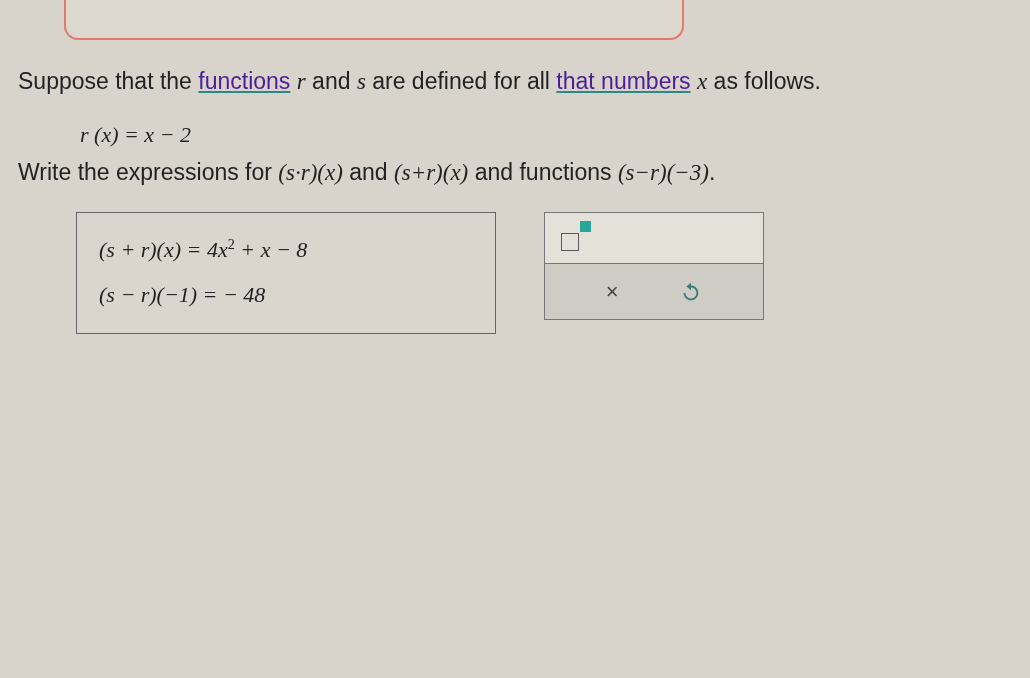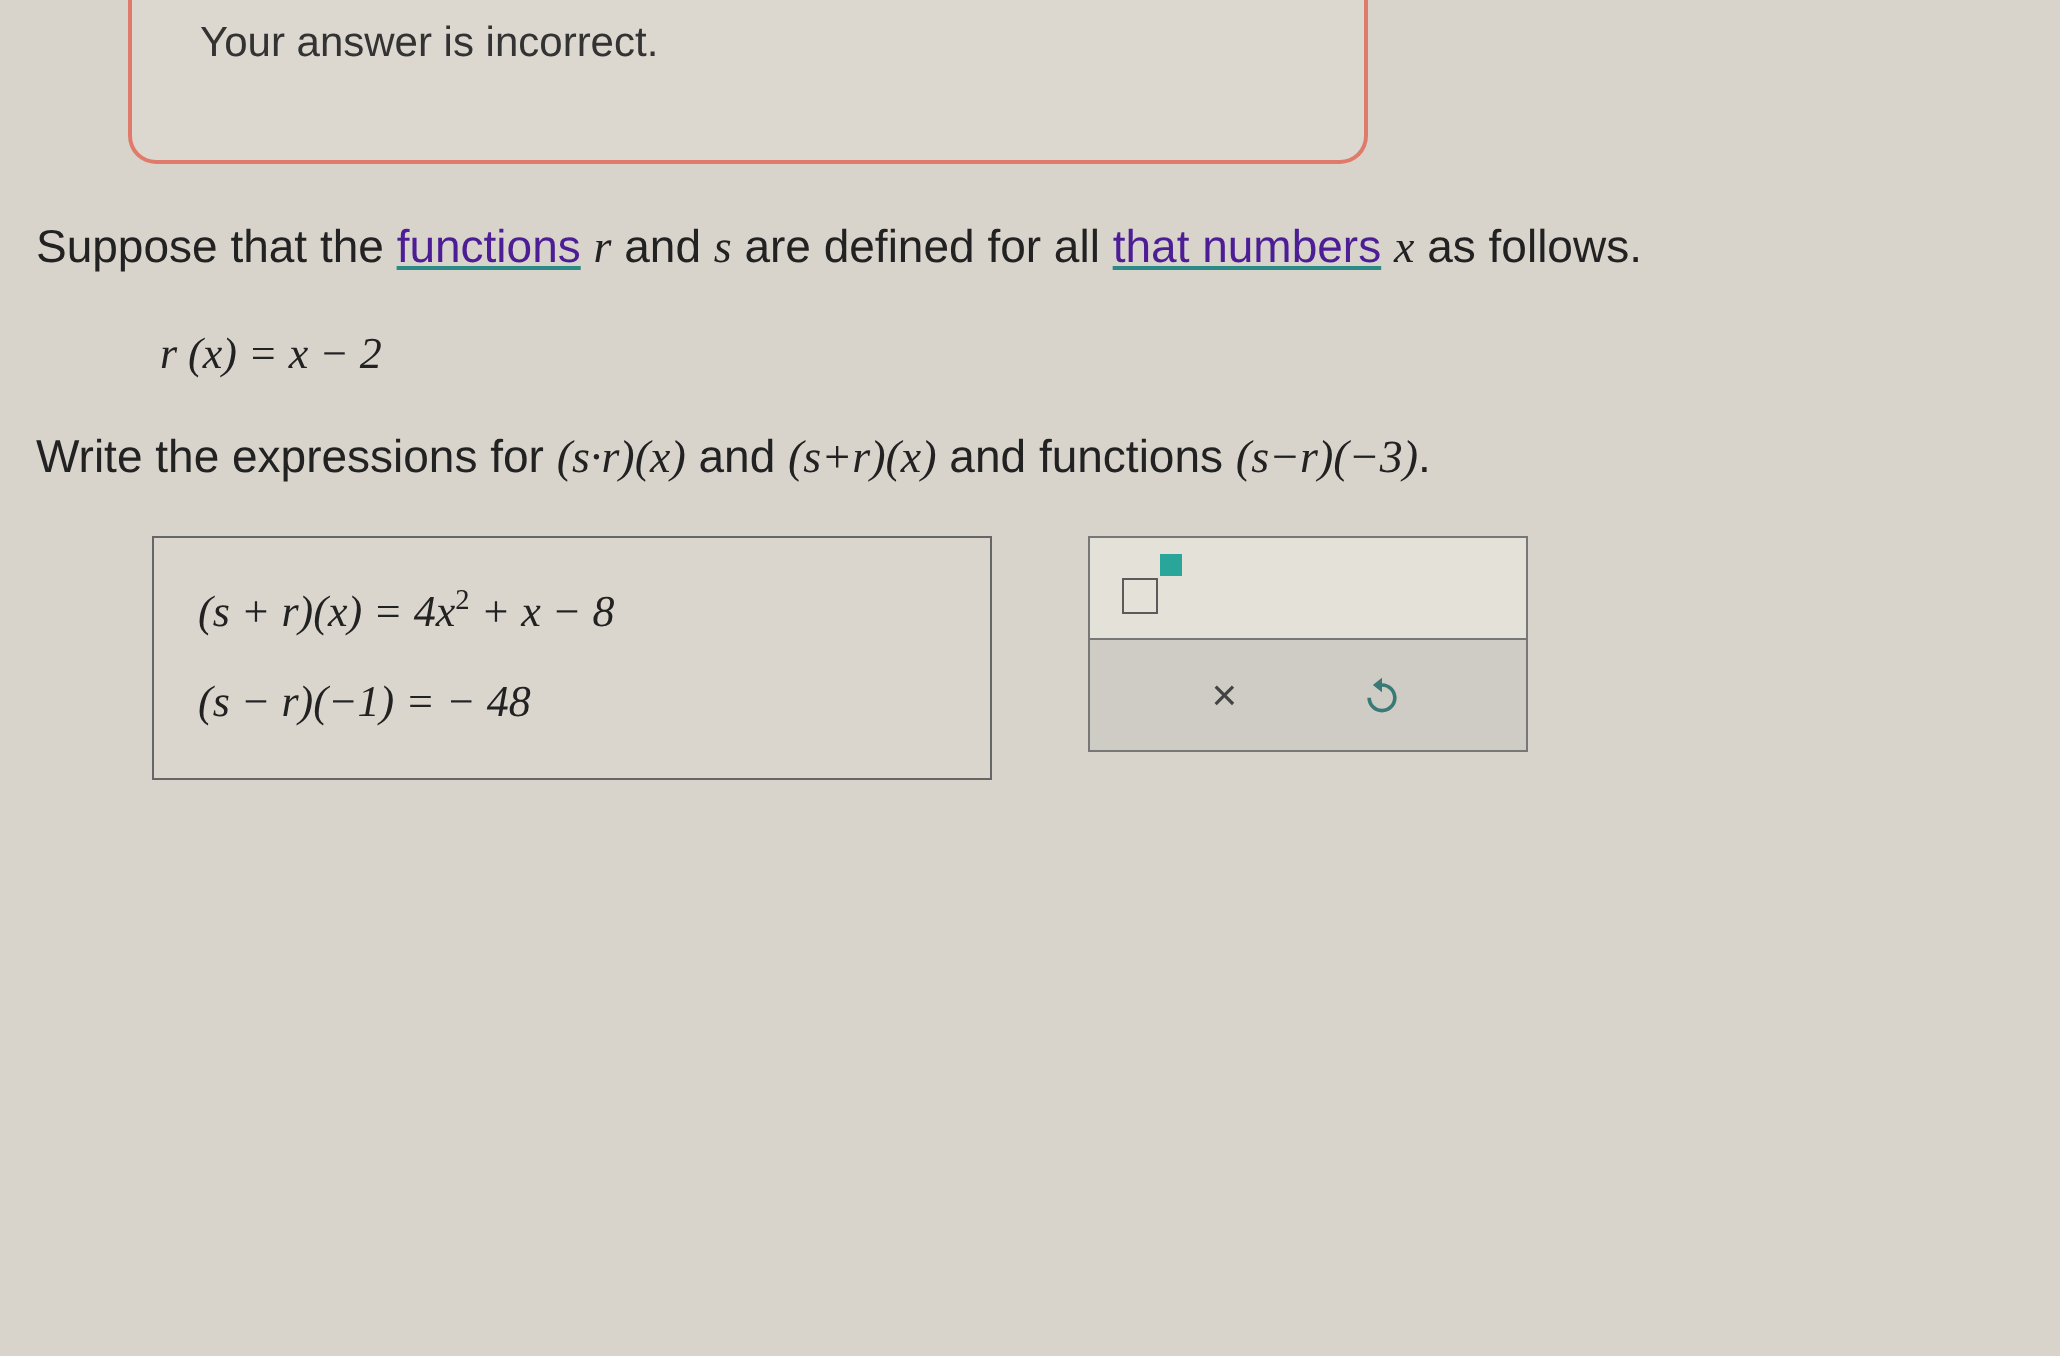--- a/index.html
+++ b/index.html
@@ -45,21 +45,21 @@
     line-height: 1.55;
     color: #222;
   }
   .link {
     color: #4c1d95;
     text-decoration: underline;
     text-decoration-color: #2b8a86;
     cursor: pointer;
   }
   .defs {
-    margin: 18px 0 18px 80px;
+    margin: 18px 0 4px 80px;
     font-family: 'Times New Roman', Times, serif;
     font-style: italic;
     font-size: 22px;
     line-height: 1.5;
     color: #222;
   }
   .answ-row { display: flex; align-items: flex-start; margin-top: 22px; }
   .answer-box {
     margin-left: 76px;
     width: 420px;
@@ -112,21 +112,20 @@
   .undo {
     width:22px;height:22px;display:inline-block;cursor:pointer;
   }
   .undo svg { width:22px; height:22px; }
   sup.exp { font-size:0.65em; vertical-align: super; font-style: normal; }
 </style>
 </head>
 <body>
 
 <div class="feedback-box">
-  <p class="feedback-title">Your answer is incorrect.</p>
 </div>
 
 <div class="content">
   <span>Suppose that the </span><span class="link">functions</span><span> </span><span class="math">r</span><span> and </span><span class="math">s</span><span> are defined for all </span><span class="link">that numbers</span><span> </span><span class="math">x</span><span> as follows.</span>
 </div>
 
 <div class="defs">
   <div>r (x) = x − 2</div>
 </div>
 

